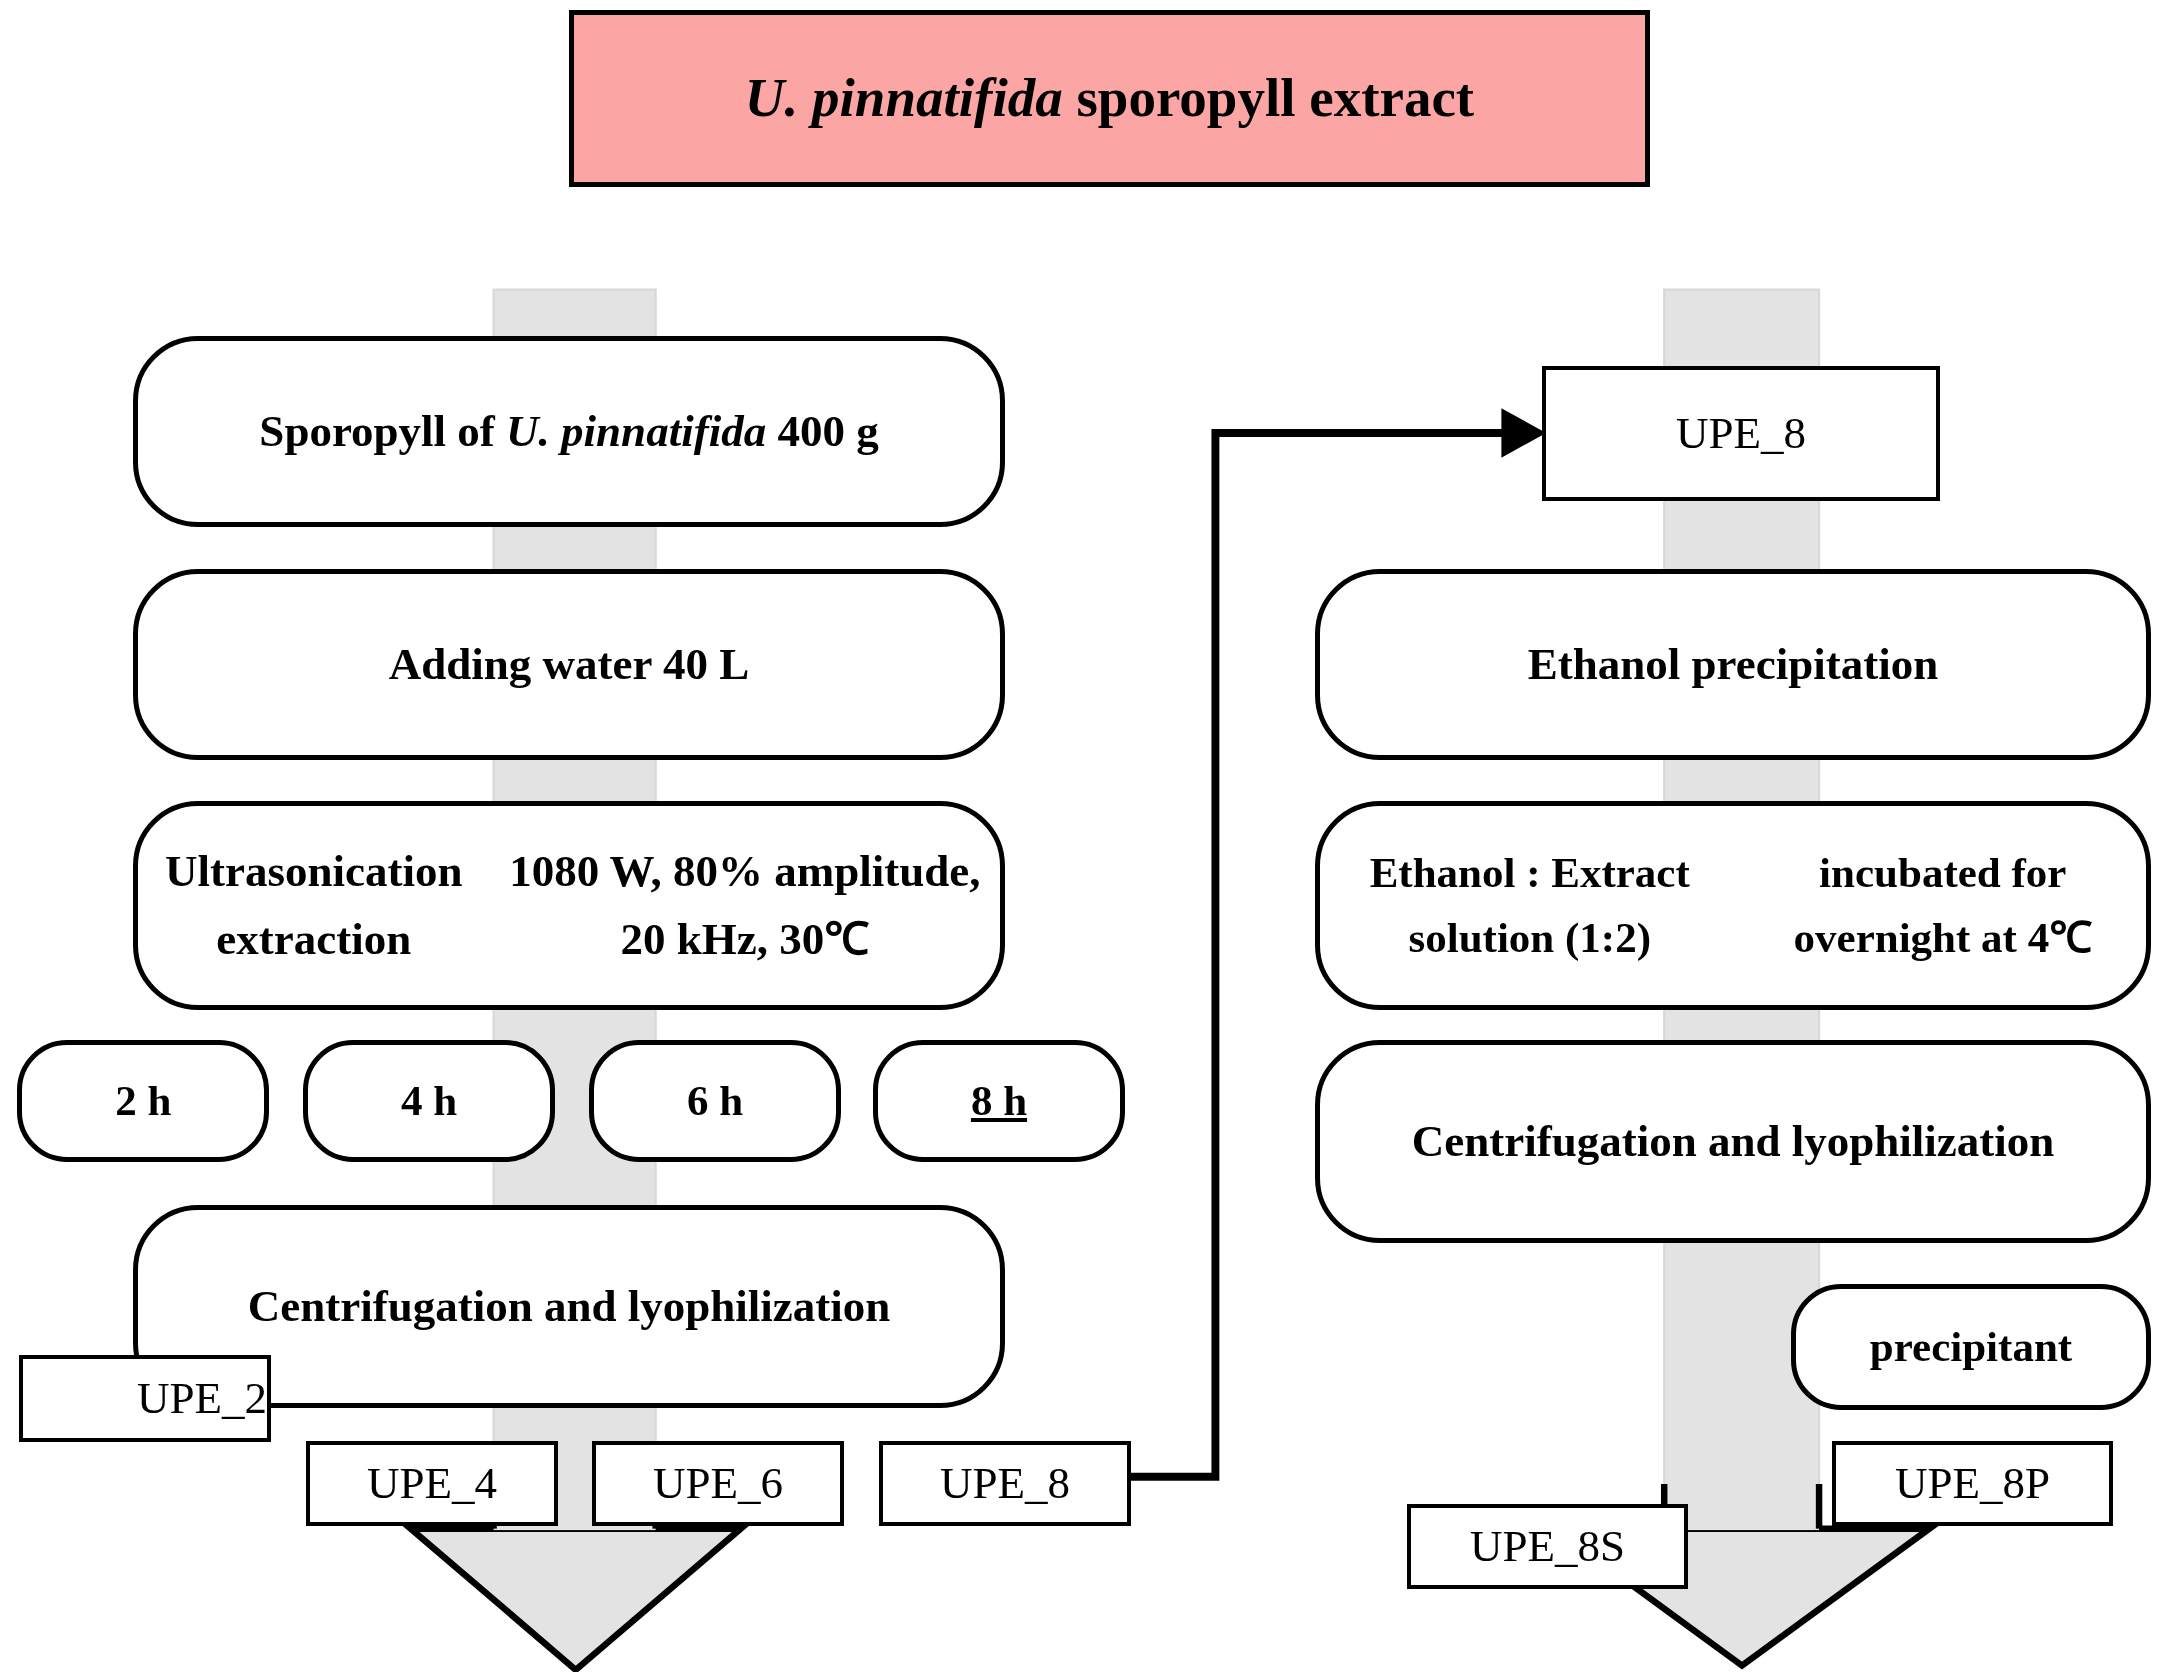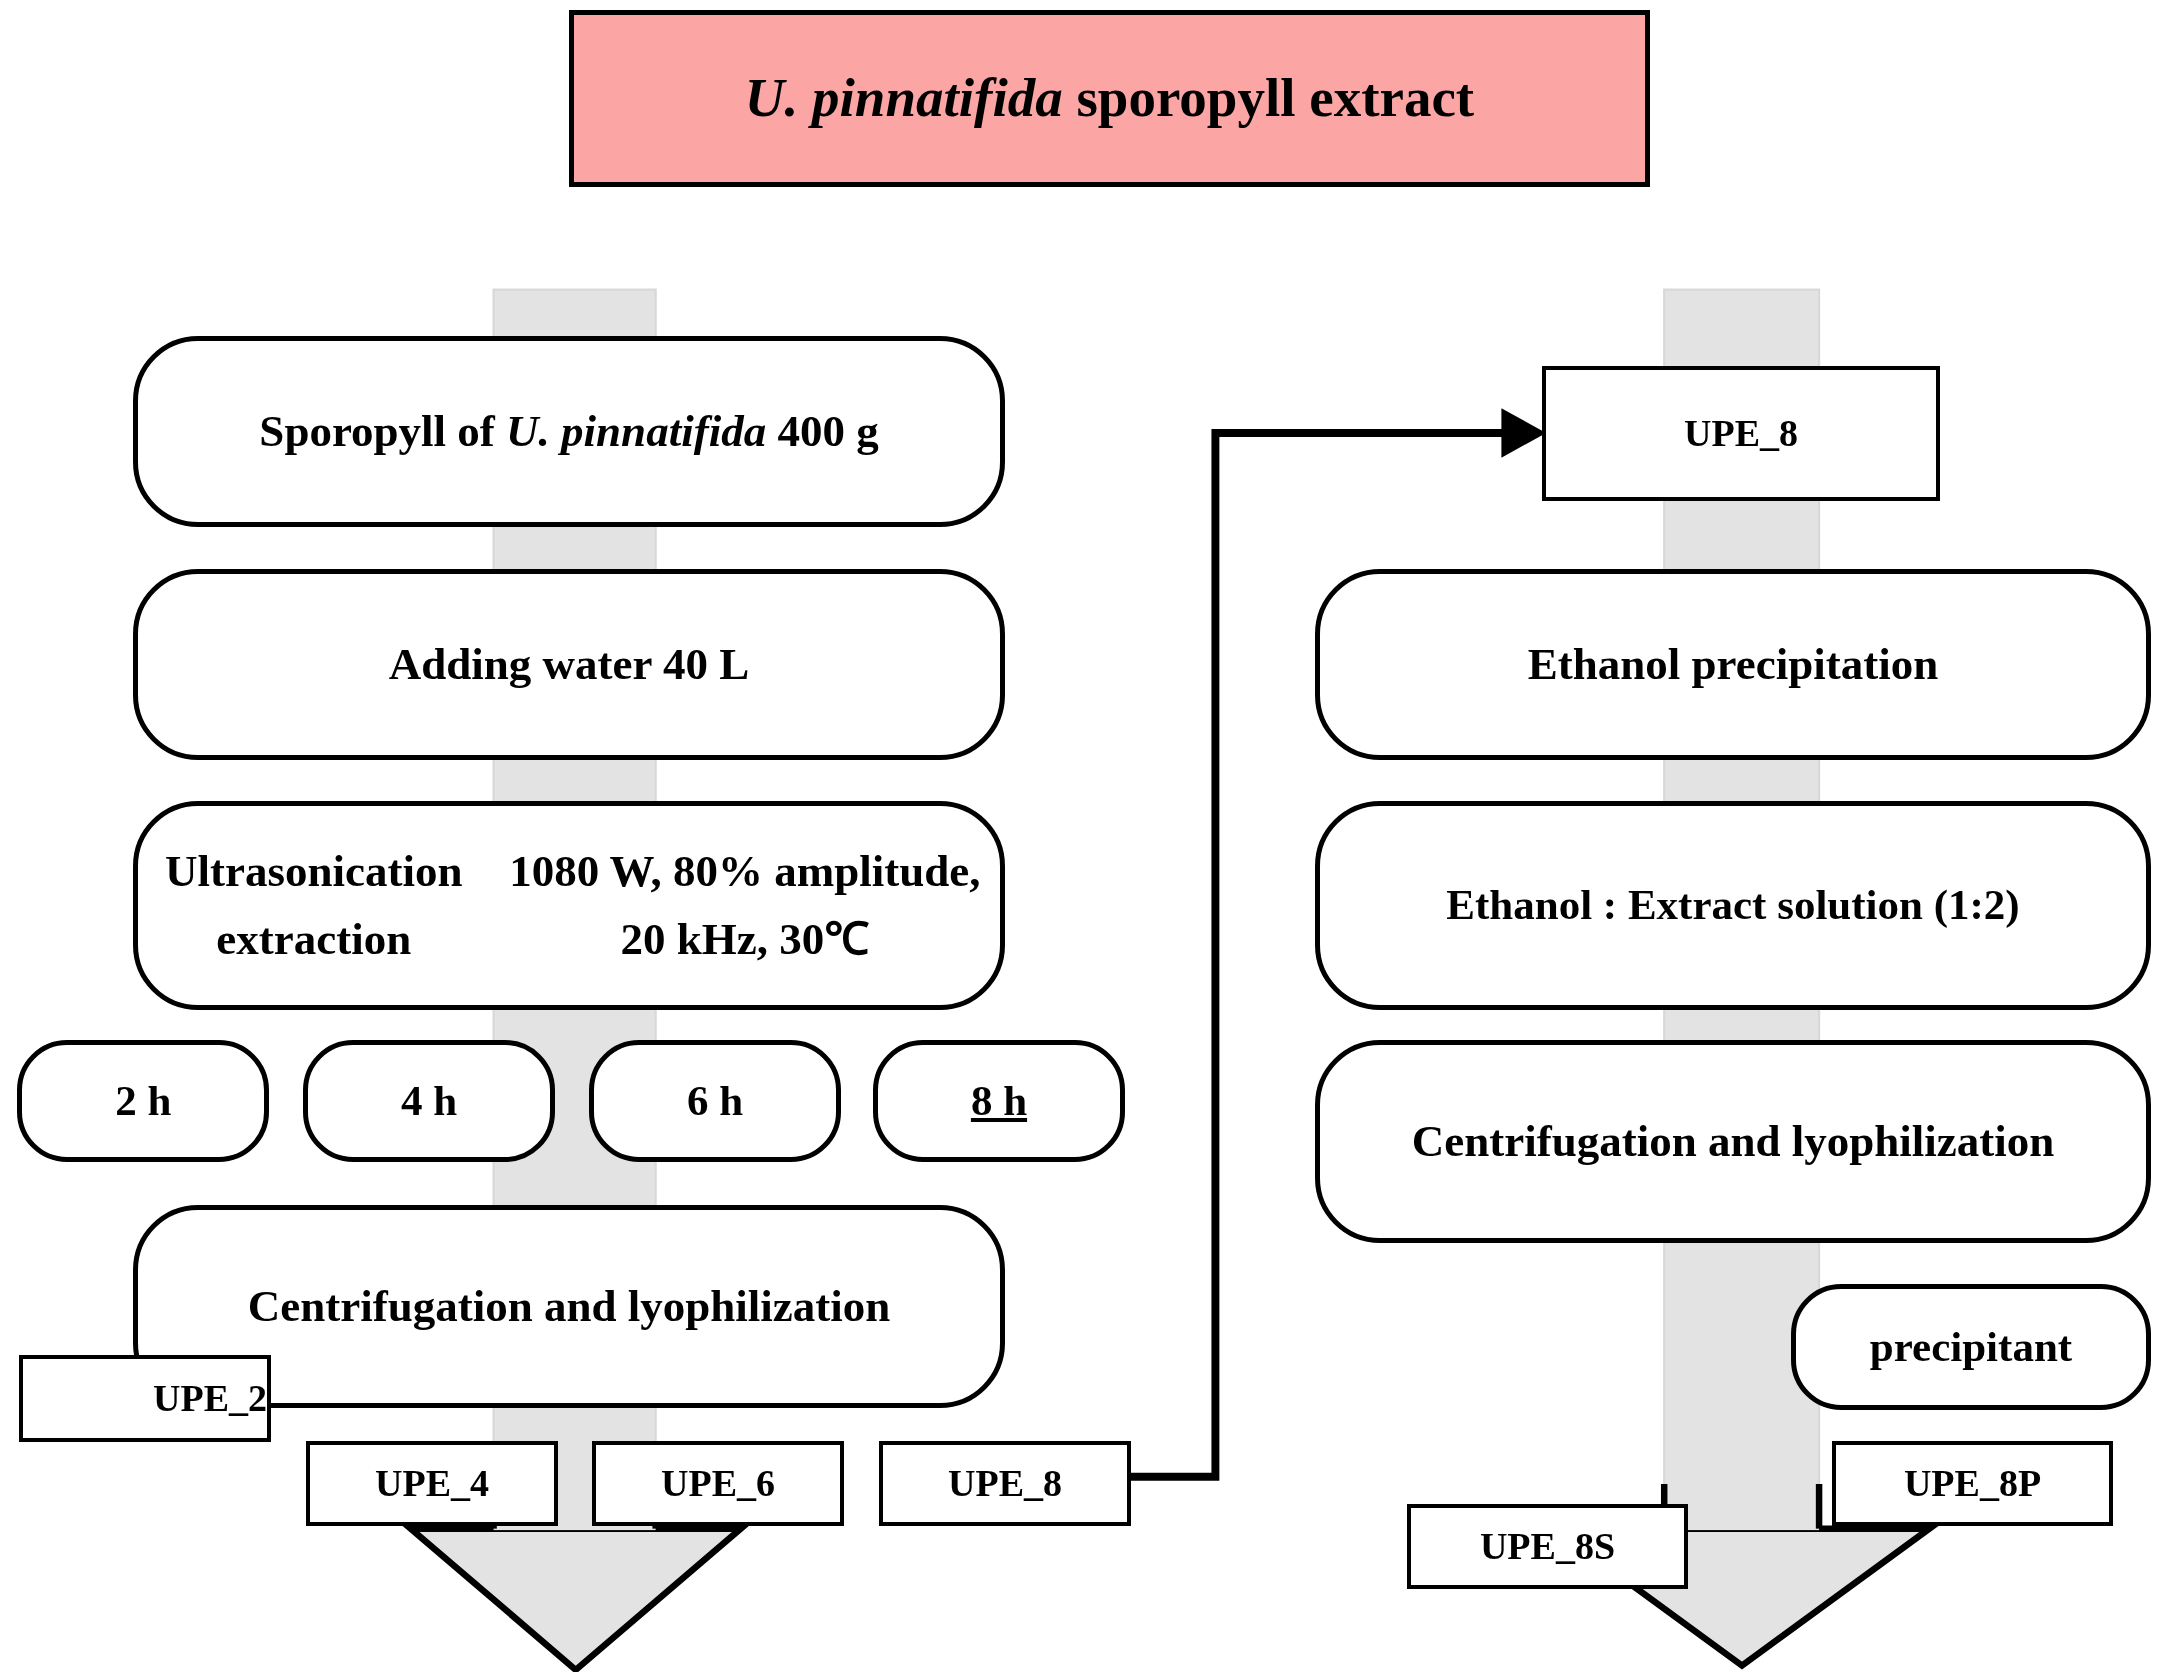--- a/index.html
+++ b/index.html
@@ -43,22 +43,22 @@
   .round-box.small{
     border-radius:50px;
     font-size:43px;
   }
   .round-box i{font-style:italic;}
 
   
   .rect-box{
     border:4.3px solid #000000;
     background:#ffffff;
-    font-weight:bold;
-    font-size:38px;
+    font-weight:normal;
+    font-size:45px;
   }
 
   
   .two-line{
     display:flex;
     flex-direction:row;
     align-items:center;
     justify-content:center;
     text-align:center;
     line-height:1.5;
@@ -164,20 +164,21 @@
   <div class="abs rect-box ctr" style="left:1542px;top:366px;width:398px;height:135px;">
     <span>UPE_8</span>
   </div>
 
   <div class="abs round-box ctr" style="left:1315px;top:569px;width:836px;height:191px;">
     <span>Ethanol precipitation</span>
   </div>
 
   <div class="abs round-box two-line" style="left:1315px;top:801px;width:836px;height:209px;font-size:43px;">
     <span>Ethanol : Extract solution (1:2)</span>
+    <span>incubated for overnight at 4℃</span>
   </div>
 
   <div class="abs round-box ctr" style="left:1315px;top:1040px;width:836px;height:203px;">
     <span>Centrifugation  and lyophilization</span>
   </div>
 
   <div class="abs round-box small ctr" style="left:1791px;top:1284px;width:360px;height:126px;">
     <span>precipitant</span>
   </div>
 

